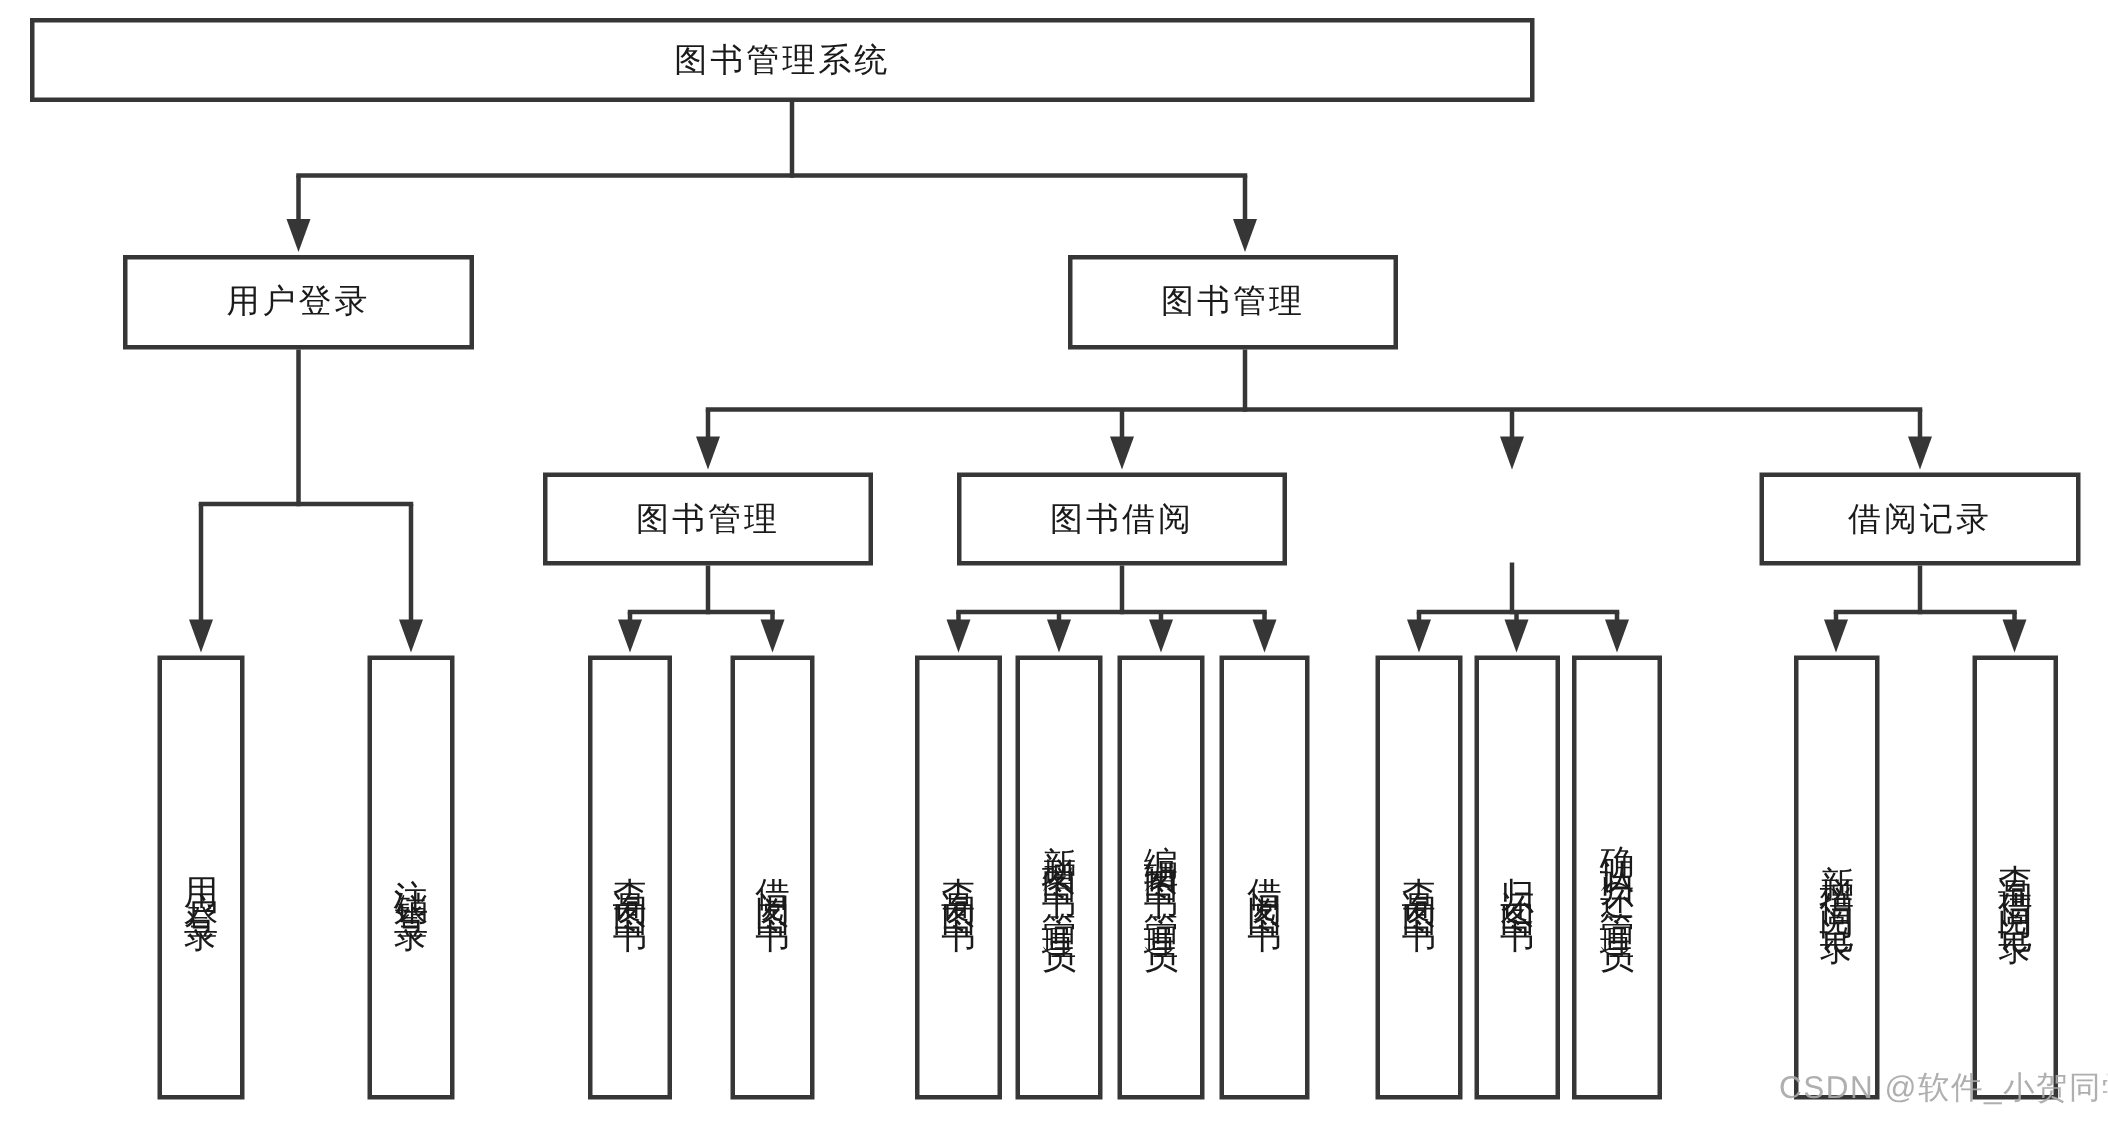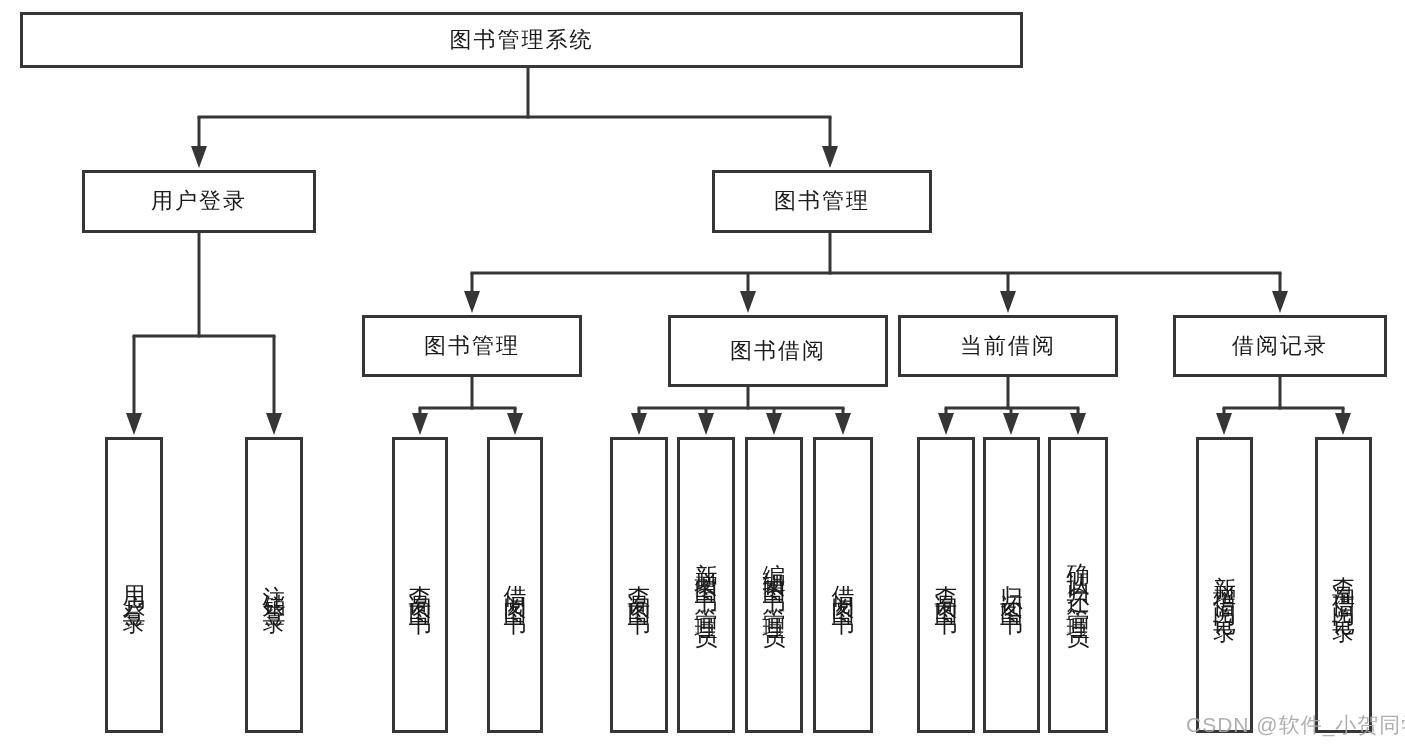--- a/index.html
+++ b/index.html
@@ -114,22 +114,21 @@
       <polygon points="1335,413 1351,413 1343,435"></polygon>
     </g>
   </svg>
 
   <div class="node" style="left:20px; top:12px; width:1003px; height:56px">图书管理系统</div>
 
   <div class="node" style="left:82px; top:170px; width:234px; height:63px">用户登录</div>
   <div class="node" style="left:712px; top:170px; width:220px; height:63px">图书管理</div>
 
   <div class="node" style="left:362px; top:315px; width:220px; height:62px">图书管理</div>
-  <div class="node" style="left:668px; top:315px; width:220px; height:72px">图书借阅</div>
-  <div class="node" style="left:898px; top:315px; width:220px; height:62px">当前借阅</div>
+  <div class="node" style="left:638px; top:315px; width:220px; height:62px">图书借阅</div>
   <div class="node" style="left:1173px; top:315px; width:214px; height:62px">借阅记录</div>
 
   <div class="node v" style="left:105px; top:437px; width:58px; height:296px">用户登录</div>
   <div class="node v" style="left:245px; top:437px; width:58px; height:296px">注销登录</div>
 
   <div class="node v" style="left:392px; top:437px; width:56px; height:296px">查询图书</div>
   <div class="node v" style="left:487px; top:437px; width:56px; height:296px">借阅图书</div>
 
   <div class="node v" style="left:610px; top:437px; width:58px; height:296px">查询图书</div>
   <div class="node v" style="left:677px; top:437px; width:58px; height:296px">新增图书（管理员）</div>

